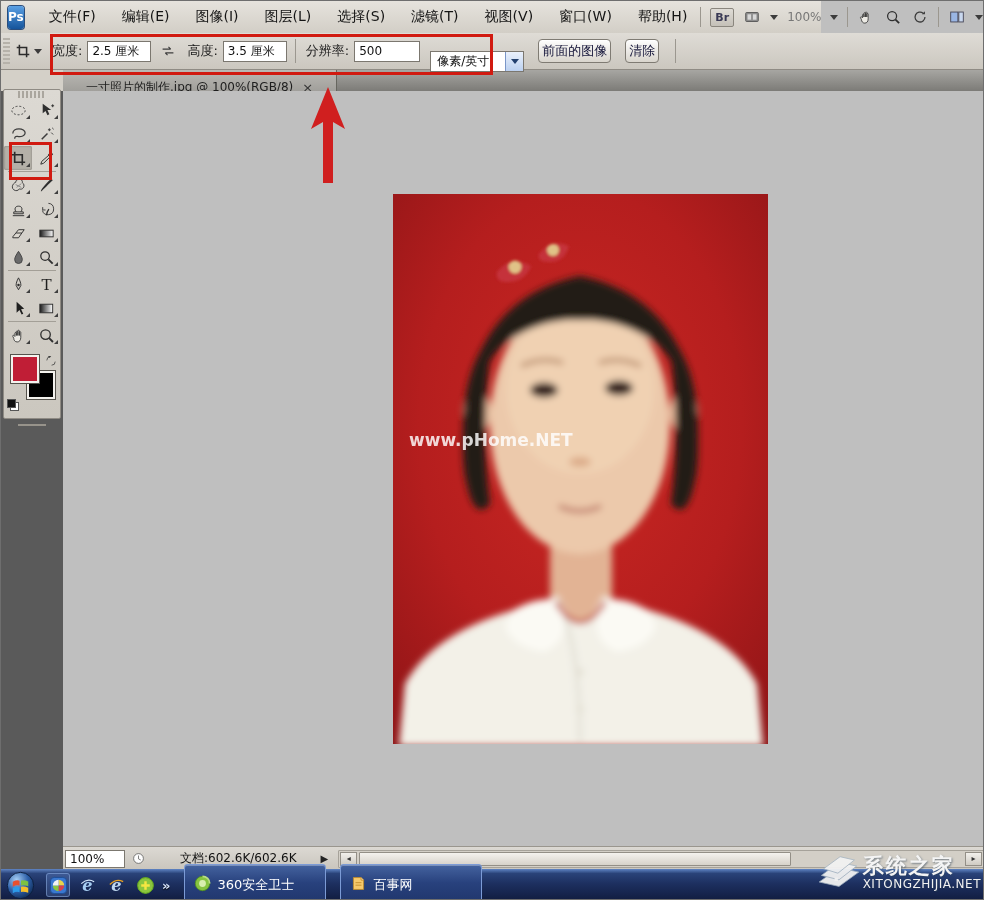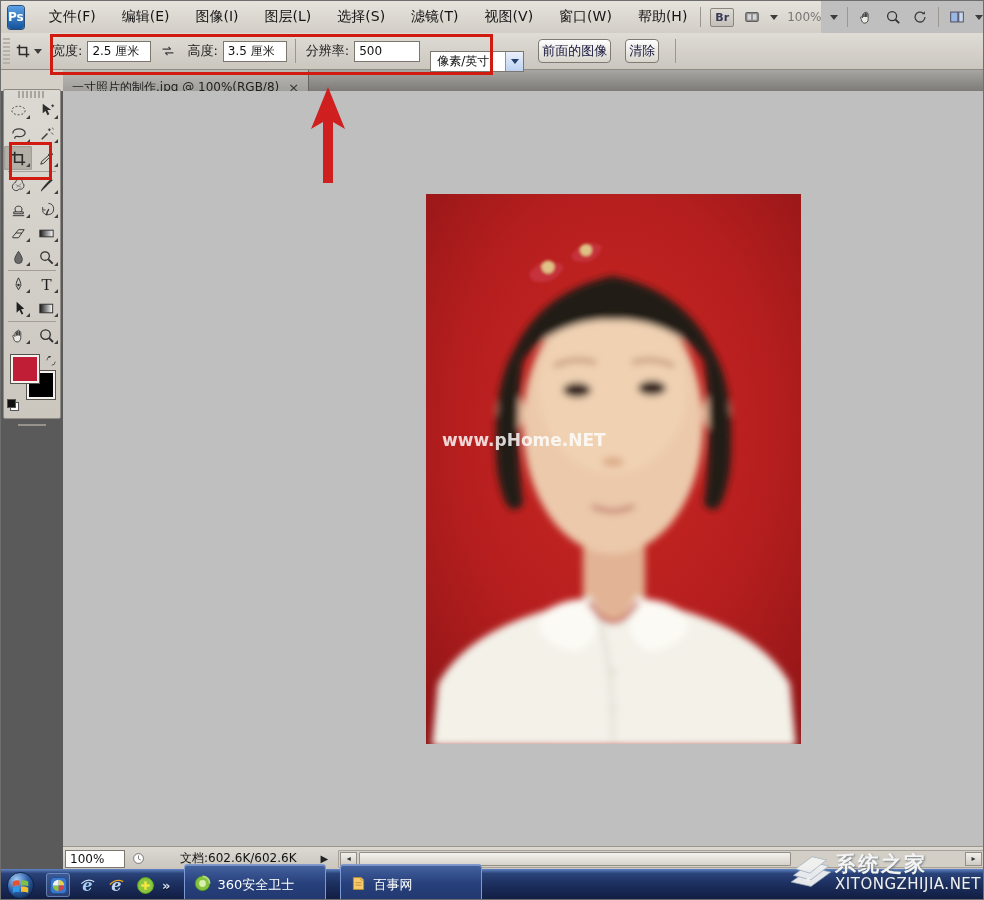--- a/index.html
+++ b/index.html
@@ -42,21 +42,21 @@
   .hl-options{position:absolute;left:49px;top:33px;width:437px;height:35px;
     border:3px solid #D11A10;z-index:30;pointer-events:none;}
   .hl-crop{position:absolute;left:8px;top:141px;width:37px;height:32px;
     border:3px solid #D11A10;z-index:30;pointer-events:none;}
   .arrow-ann{position:absolute;left:310px;top:86px;z-index:28;pointer-events:none;}
   
   .tabbar-left{position:absolute;left:0;top:68px;width:62px;height:22px;background:#D4D0C8;
     border-bottom:1px solid #8f8b84;}
   .tabbar{position:absolute;left:62px;top:68px;width:922px;height:22px;
     background:linear-gradient(#A9A8A4,#7C7B77);border-bottom:1px solid #5e5e5a;display:flex;}
-  .doc-tab{display:flex;align-items:center;height:36px;padding:0 9px;
+  .doc-tab{display:flex;align-items:center;height:36px;padding:0 23px;
     background:linear-gradient(#BCBAB5,#8F8E8A);border-right:1px solid #66665f;
     font-size:12px;color:#1e1e1e;white-space:nowrap;}
   .tab-close{margin-left:9px;font-size:13px;color:#333;}
   
   .left-bg{position:absolute;left:0;top:90px;width:62px;height:778px;background:#5A5A5A;}
   .toolbox{position:absolute;left:2px;top:88px;width:58px;height:330px;z-index:10;
     background:linear-gradient(#DCD9D3,#CBC7BF);border:1px solid #8f8b84;border-radius:2px;box-sizing:border-box;}
   .tb-grip{height:7px;margin:1px 14px 0 14px;
     background:repeating-linear-gradient(90deg,#aaa69e 0 2px,transparent 2px 4px);}
   .tool-grid{display:grid;grid-template-columns:1fr 1fr;}
@@ -70,21 +70,21 @@
     outline:1px solid #55524c;z-index:2;}
   .bg-swatch{position:absolute;left:23px;top:21px;width:24px;height:24px;background:#000;
     border:2px solid #f4f2ee;outline:1px solid #55524c;}
   .swap-ic{position:absolute;right:3px;top:2px;}
   .mini-sw{position:absolute;left:3px;bottom:3px;width:12px;height:12px;}
   .mini-sw .a{position:absolute;left:0;top:0;width:7px;height:7px;background:#111;border:1px solid #555;z-index:2}
   .mini-sw .b{position:absolute;right:0;bottom:0;width:7px;height:7px;background:#fff;border:1px solid #555}
   .panel-line{margin:10px auto 0;width:28px;height:2px;background:#97938b;}
   
   .canvas{position:absolute;left:62px;top:90px;width:922px;height:755px;background:#BFBFBF;}
-  .photo{position:absolute;left:425px;top:193px;width:375px;height:550px;z-index:3;}
+  .photo{position:absolute;left:392px;top:193px;width:375px;height:550px;z-index:3;}
   
   .statusbar{position:absolute;left:62px;top:845px;width:922px;height:23px;z-index:4;
     background:linear-gradient(#DCD9D3,#C9C5BD);border-top:1px solid #9a968e;
     display:flex;align-items:center;font-size:12px;color:#111;}
   .zoom-box{width:50px;height:16px;background:#fff;border:1px solid #7b776f;margin-left:2px;
     padding:0 4px;display:flex;align-items:center;font-size:12px;}
   .sb-iconbtn{margin-left:6px;display:flex;align-items:center;}
   .doc-info{margin-left:34px;white-space:nowrap;}
   .sb-flyout{margin-left:24px;font-size:10px;color:#222;}
   .hscroll{flex:1;margin:0 1px 0 10px;height:16px;background:#D3CFC7;border:1px solid #a6a29a;
@@ -108,21 +108,21 @@
     border-radius:3px;border:1px solid #7C9BD6;width:122px;
     background:linear-gradient(#44639F,#28417D 45%,#1F356A);
     box-shadow:inset 0 1px 0 rgba(255,255,255,.3);color:#fff;font-size:13px;white-space:nowrap;overflow:hidden;}
   .tb-label{overflow:hidden;text-overflow:ellipsis;}
   
   .sysz{position:absolute;right:2px;top:852px;z-index:50;display:flex;align-items:center;
     pointer-events:none;}
   .sysz-text{margin-left:2px;}
   .sysz-title{font-size:21px;font-weight:bold;color:#F4F4F4;letter-spacing:2px;line-height:22px;
     text-shadow:1px 1px 2px rgba(40,60,80,.55);}
-  .sysz-sub{font-size:15px;color:#F0F0F0;letter-spacing:.5px;text-shadow:1px 1px 1px rgba(40,60,80,.55);}
+  .sysz-sub{font-size:12px;color:#F0F0F0;letter-spacing:.5px;text-shadow:1px 1px 1px rgba(40,60,80,.55);}
 </style>
 </head>
 <body>
 
 <div id="app">
 
   <svg width="0" height="0" style="position:absolute">
       <defs>
     <linearGradient id="gtool" x1="0" y1="0" x2="1" y2="0">
       <stop offset="0" stop-color="#1a1a1a"></stop>

